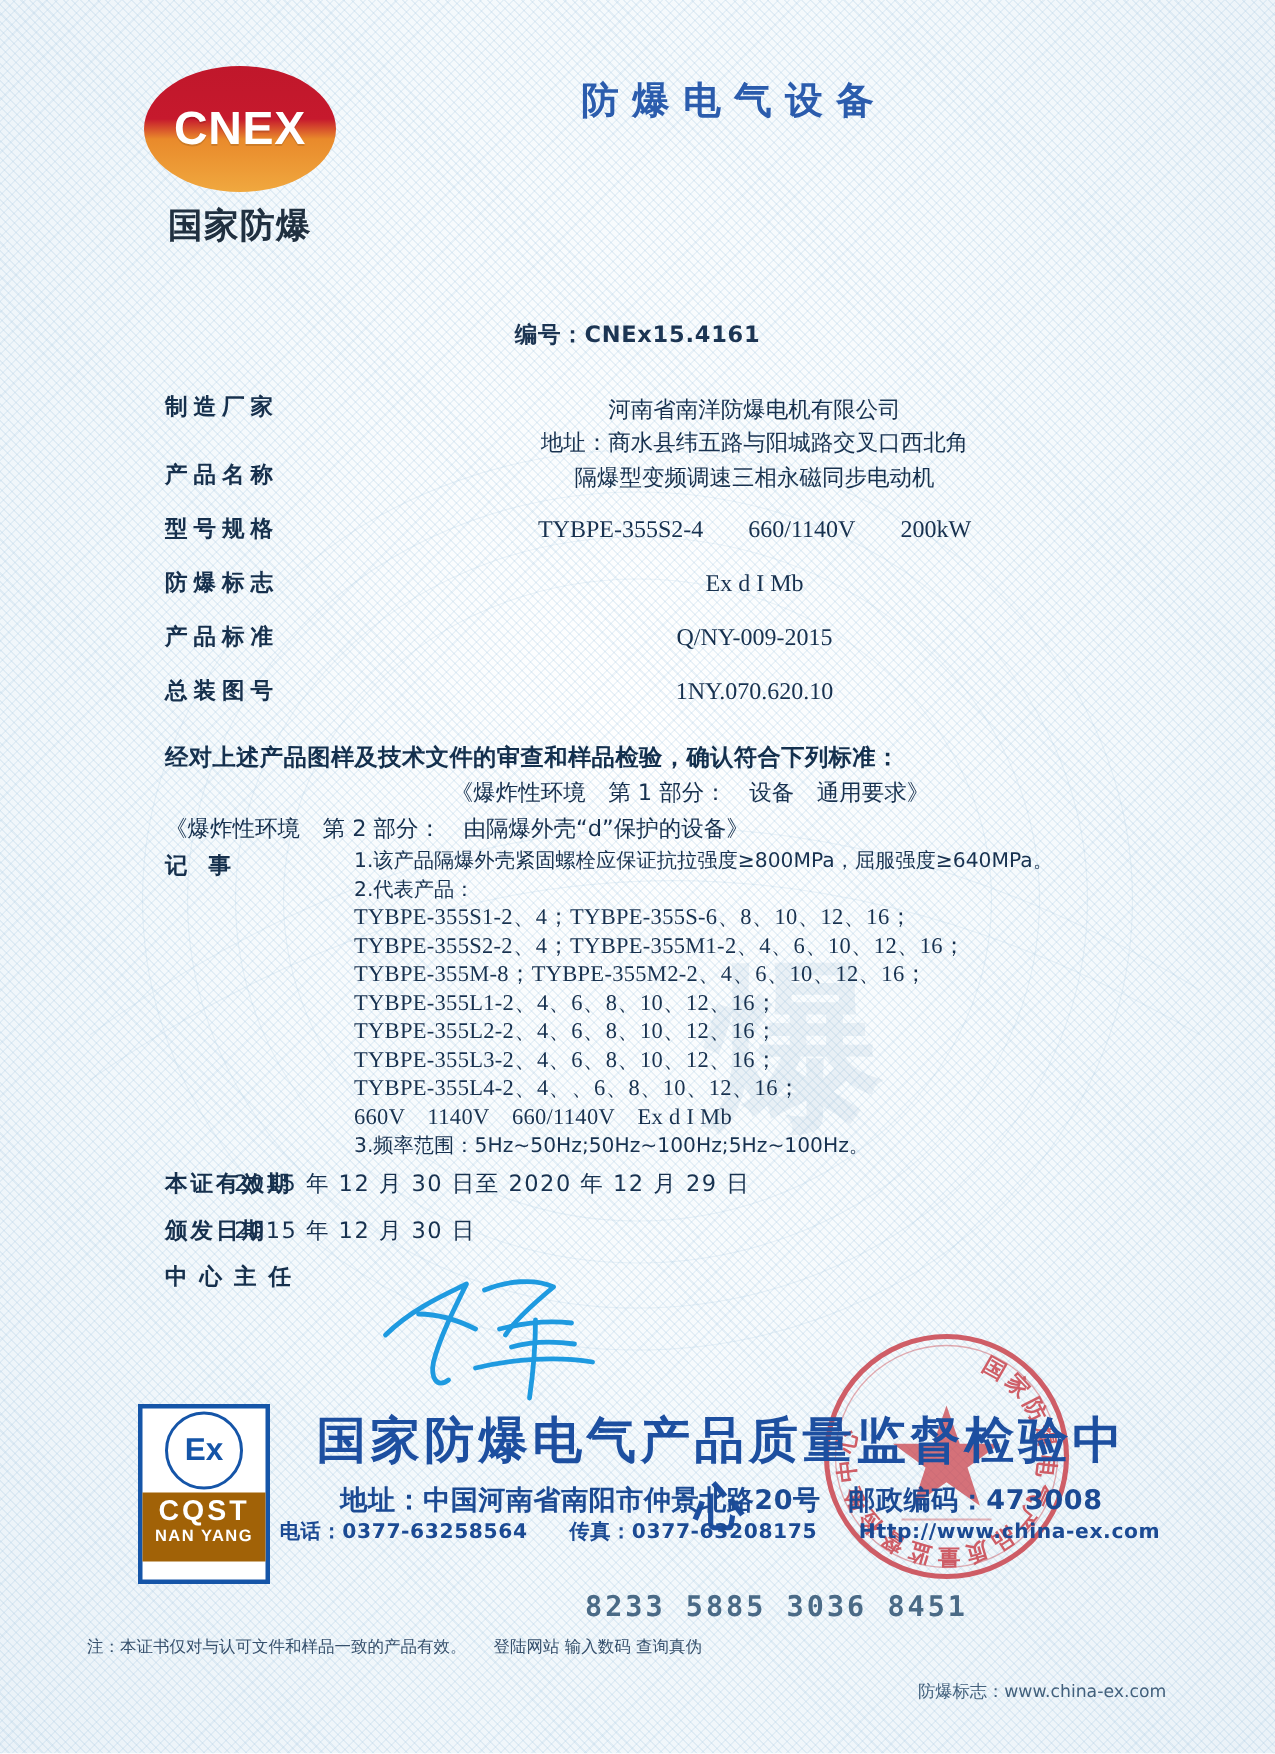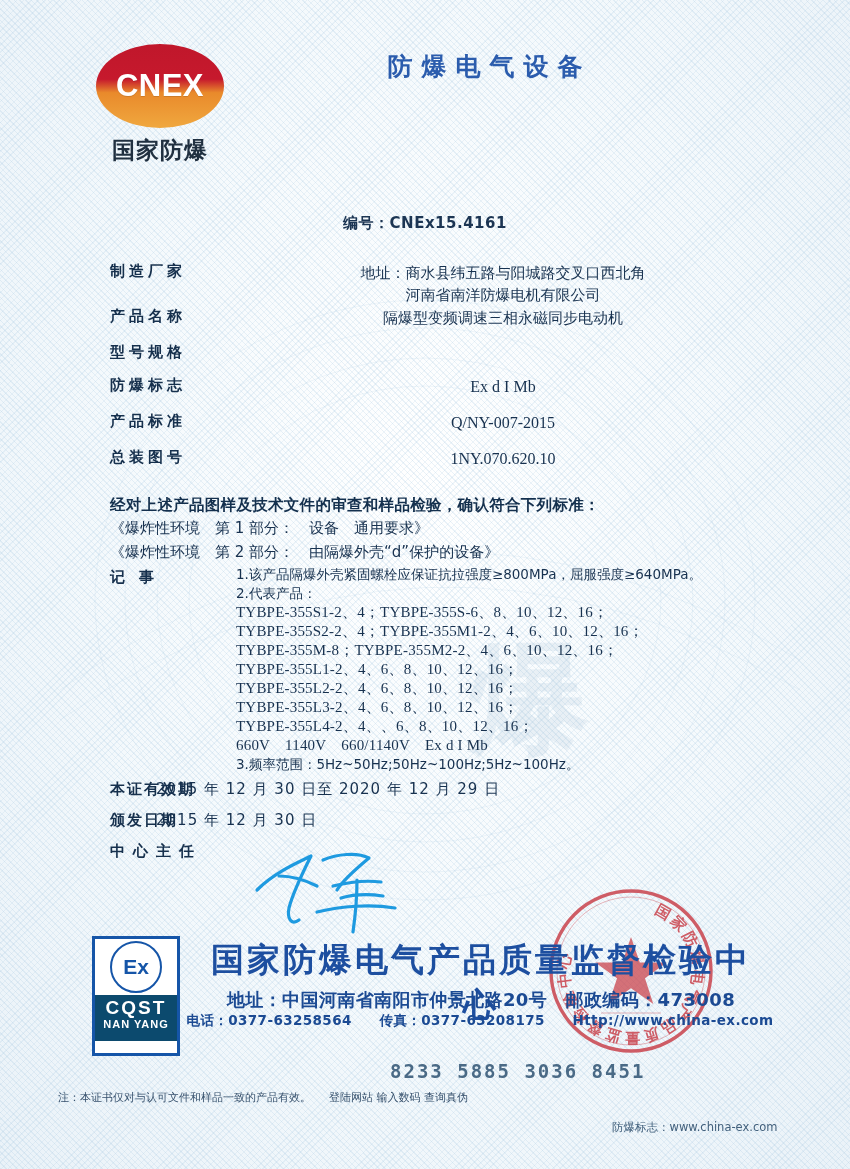--- a/index.html
+++ b/index.html
@@ -87,21 +87,21 @@
     position:absolute;left:110px;top:495px;width:640px;
     font-size:15.5px;font-weight:700;color:#14304e;
     font-family:"DejaVu Sans",sans-serif;letter-spacing:.3px;
   }
   .std-line{
     position:absolute;left:110px;width:700px;
     font-family:"Liberation Serif","DejaVu Serif",serif;
     font-size:16px;color:#17314f;
   }
   .std-line .txt{font-family:"DejaVu Sans",sans-serif;font-size:15px;}
-  #std1{top:519px;}
+  #std1{top:519px;text-align:center;}
   #std2{top:543px;}
 
   
   .notes-lbl{
     position:absolute;left:110px;top:568px;
     font-size:15px;font-weight:700;color:#16304d;letter-spacing:14px;
     font-family:"DejaVu Sans",sans-serif;
   }
   .notes{
     position:absolute;left:236px;top:565px;width:590px;
@@ -147,21 +147,21 @@
   .ex-top{
     height:56px;display:flex;align-items:center;justify-content:center;
   }
   .ex-circle{
     width:48px;height:48px;border:2.5px solid #1555a8;border-radius:50%;
     display:flex;align-items:center;justify-content:center;
     color:#1555a8;font-weight:700;font-size:21px;
     font-family:"Liberation Sans",sans-serif;
   }
   .ex-bot{
-    height:46px;background:#0c4a6e;color:#ffffff;text-align:center;
+    height:46px;background:#a16207;color:#ffffff;text-align:center;
     padding-top:2px;box-sizing:border-box;
   }
   .ex-bot .c1{font-size:19px;font-weight:700;letter-spacing:2px;line-height:21px;
     font-family:"Liberation Sans",sans-serif;}
   .ex-bot .c2{font-size:11px;font-weight:700;letter-spacing:1px;line-height:13px;
     font-family:"Liberation Sans",sans-serif;}
 
   .org{
     position:absolute;left:196px;top:10px;width:570px;text-align:center;
     font-size:33px;font-weight:700;color:#1d4fa0;letter-spacing:3px;
@@ -222,38 +222,41 @@
       <div class="subtitle">防爆电气设备</div>
     </div>
   </div>
 
   <div class="certno">编号：CNEx15.4161</div>
 
   <div class="fields">
     <div class="row tight">
       <div class="lbl">制造厂家</div>
       <div class="val">
+        <div>河南省南洋防爆电机有限公司</div>
         <div>地址：商水县纬五路与阳城路交叉口西北角</div>
-        <div>河南省南洋防爆电机有限公司</div>
       </div>
     </div>
     <div class="row">
       <div class="lbl">产品名称</div>
       <div class="val">隔爆型变频调速三相永磁同步电动机</div>
     </div>
     <div class="row gap">
       <div class="lbl">型号规格</div>
+      <div class="val serif">
+        <span>TYBPE-355S2-4</span><span class="sp-lg"></span><span>660/1140V</span><span class="sp-lg"></span><span>200kW</span>
+      </div>
     </div>
     <div class="row gap">
       <div class="lbl">防爆标志</div>
       <div class="val serif">Ex d I Mb</div>
     </div>
     <div class="row gap">
       <div class="lbl">产品标准</div>
-      <div class="val serif">Q/NY-007-2015</div>
+      <div class="val serif">Q/NY-009-2015</div>
     </div>
     <div class="row gap">
       <div class="lbl">总装图号</div>
       <div class="val serif">1NY.070.620.10</div>
     </div>
   </div>
 
   <div class="stmt">经对上述产品图样及技术文件的审查和样品检验，确认符合下列标准：</div>
   <div class="std-line" id="std1">
     <span class="txt">《爆炸性环境　第 1 部分：　设备　通用要求》</span>

